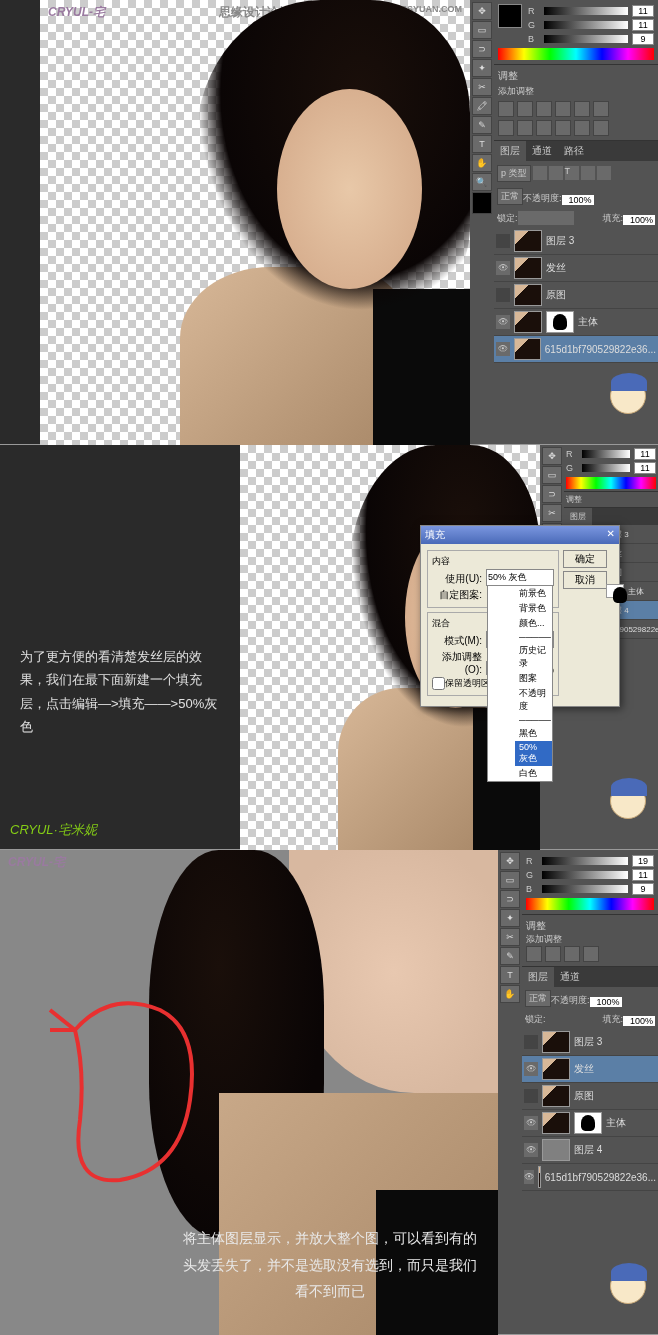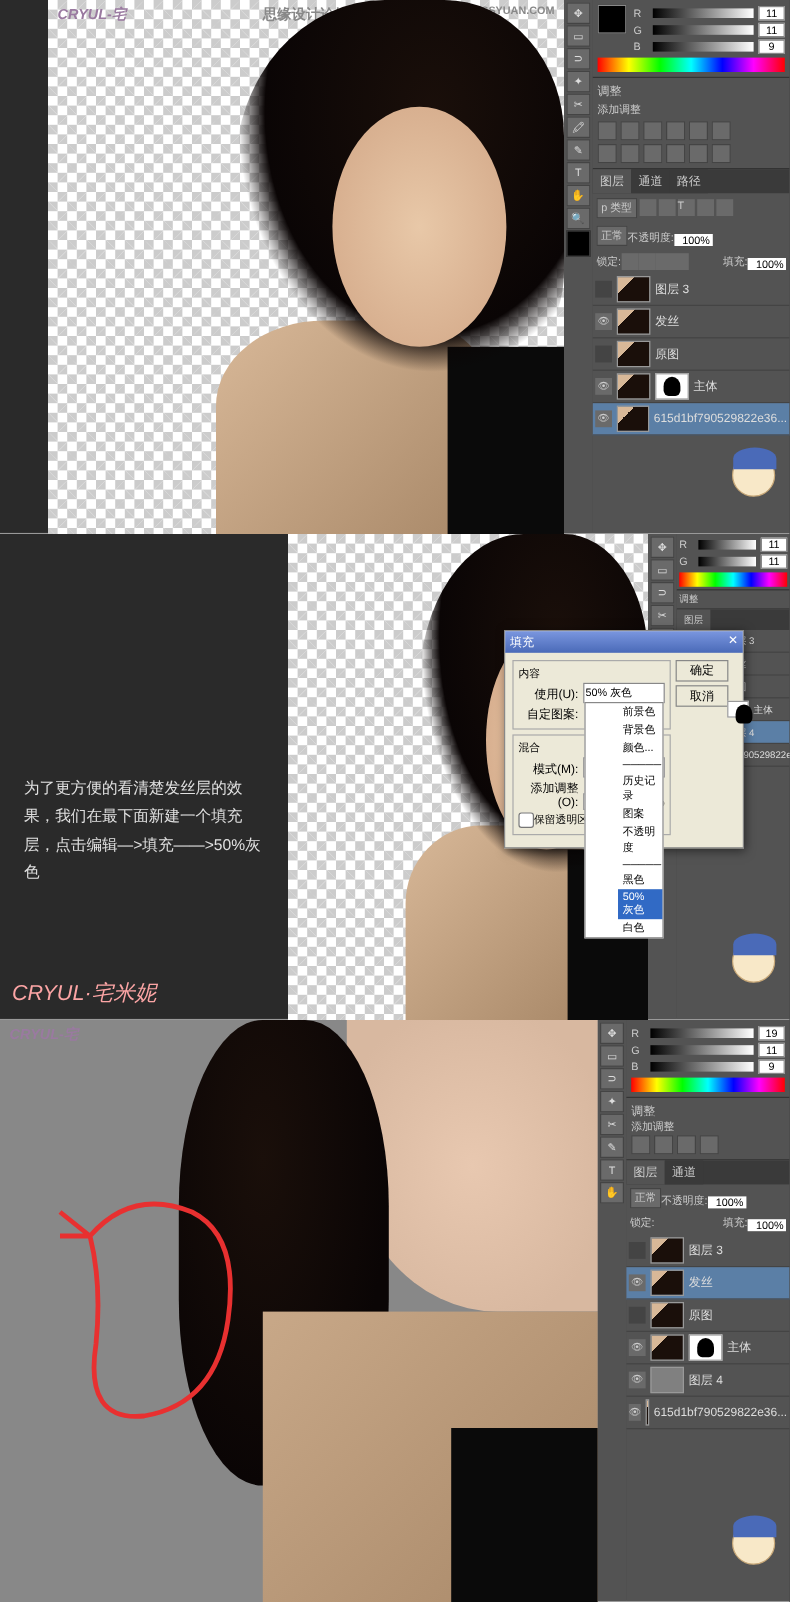--- a/index.html
+++ b/index.html
@@ -219,21 +219,21 @@
         <div class="mascot-head">
           <div class="mascot-hat"></div>
         </div>
       </div>
   </div>
 </div>
 
 <div class="screenshot flex-row" style="height:405px;">
   <div style="width:248px;background:#2a2a2a;position:relative;">
     <div class="side-text">为了更方便的看清楚发丝层的效果，我们在最下面新建一个填充层，点击编辑—&gt;填充——&gt;50%灰色</div>
-    <div style="position:absolute;bottom:10px;left:10px;color:#fca5a5;font-style:italic;font-size:18px;">CRYUL·宅米妮</div>
+    <div style="position:absolute;bottom:10px;left:10px;color:#84cc16;font-style:italic;font-size:13px;">CRYUL·宅米妮</div>
   </div>
   <div class="canvas2 transparency-bg" style="position:relative;">
     <div class="portrait">
       <div class="shoulder"></div>
         <div class="dress"></div>
         <div class="hair"></div>
         <div class="face"></div>
     </div>
     <div class="fill-dialog">
       <div class="dlg-title">
@@ -361,20 +361,21 @@
     <div class="watermark wm-left">CRYUL-宅</div>
     <div style="position:absolute;top:0;right:0;width:70%;height:100%;">
       <div style="position:absolute;top:0;right:0;width:60%;height:50%;background:radial-gradient(ellipse,#e8c8b0 0%,#d8b8a0 80%);border-radius:0 0 0 60%;"></div>
       <div style="position:absolute;top:0;left:0;width:50%;height:80%;background:radial-gradient(ellipse at 40% 30%,#1a0f0a 0%,#0a0505 70%);border-radius:40%;"></div>
       <div style="position:absolute;bottom:0;left:20%;width:80%;height:50%;background:linear-gradient(135deg,#c8a888,#a88868);"></div>
       <div style="position:absolute;bottom:0;right:0;width:35%;height:30%;background:#0a0a0a;"></div>
     </div>
     <svg class="red-mark" viewBox="0 0 180 220">
       <path class="red-path" d="M20,40 L45,60 M20,60 L45,60 M45,60 Q80,20 130,40 Q170,60 160,130 Q150,200 90,210 Q40,215 50,150 Q55,100 45,60"></path>
     </svg>
+    <div class="caption" style="bottom:30px;left:180px;width:300px;">将主体图层显示，并放大整个图，可以看到有的头发丢失了，并不是选取没有选到，而只是我们看不到而已</div>
   </div>
   <div class="toolbox">
     <div class="tool-icon">✥</div>
       <div class="tool-icon">▭</div>
       <div class="tool-icon">⊃</div>
       <div class="tool-icon">✦</div>
       <div class="tool-icon">✂</div>
       <div class="tool-icon">✎</div>
       <div class="tool-icon">T</div>
       <div class="tool-icon">✋</div>

